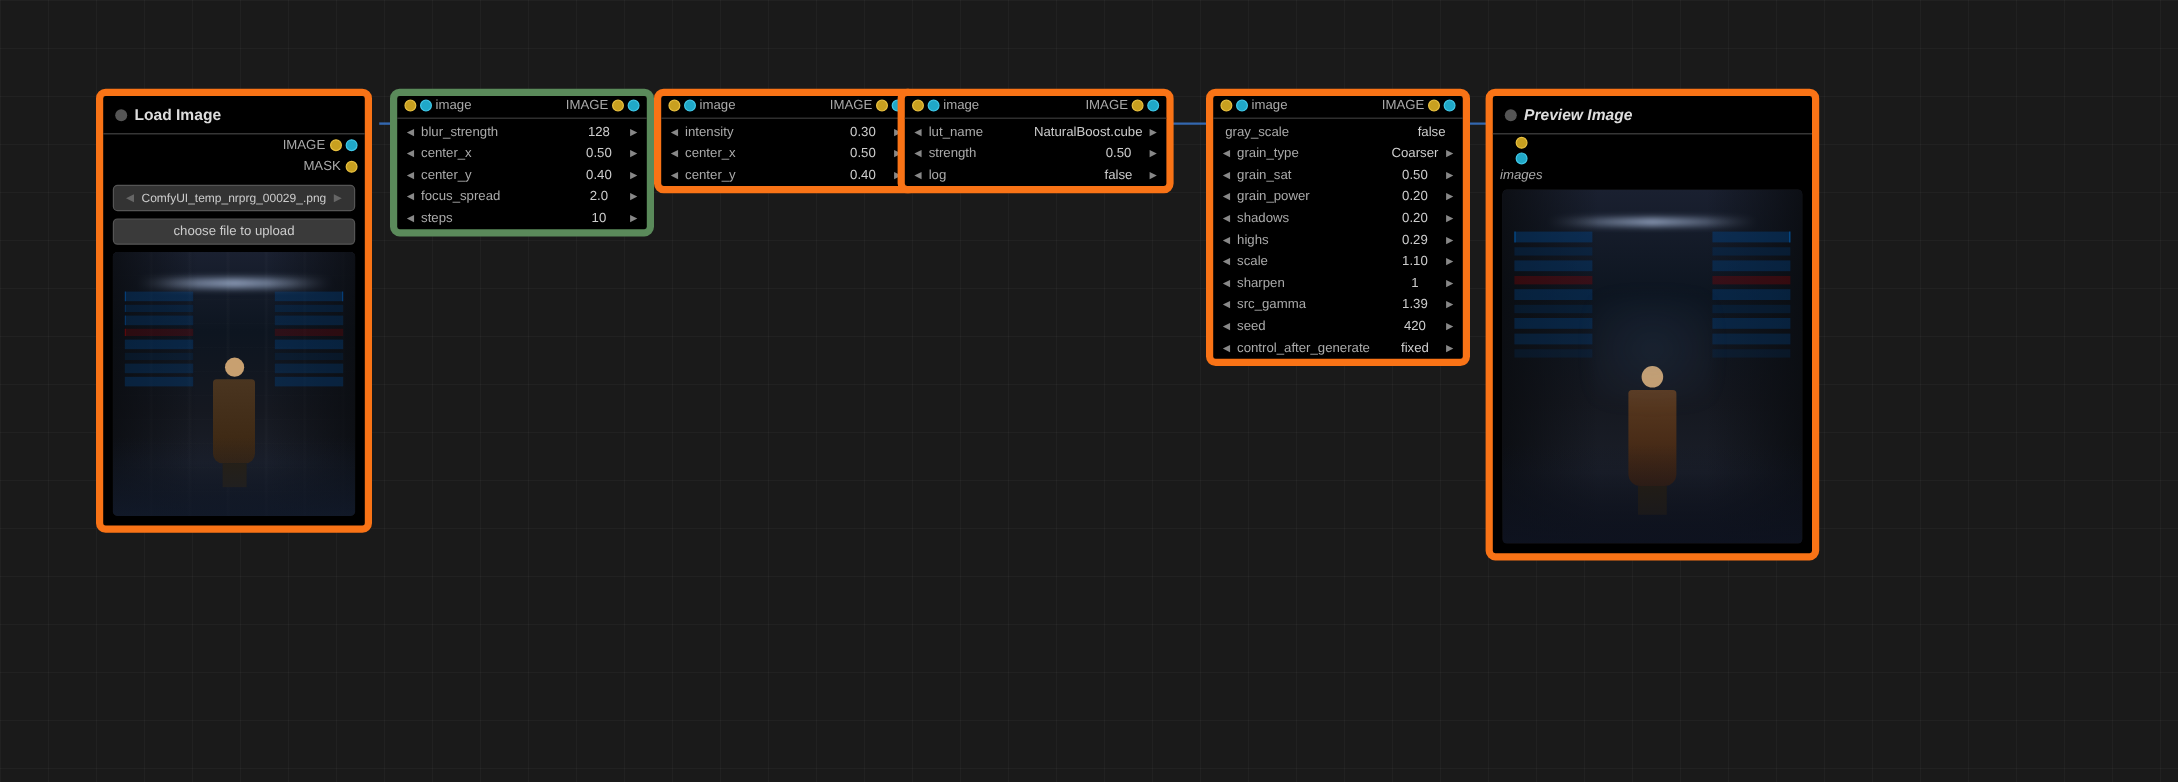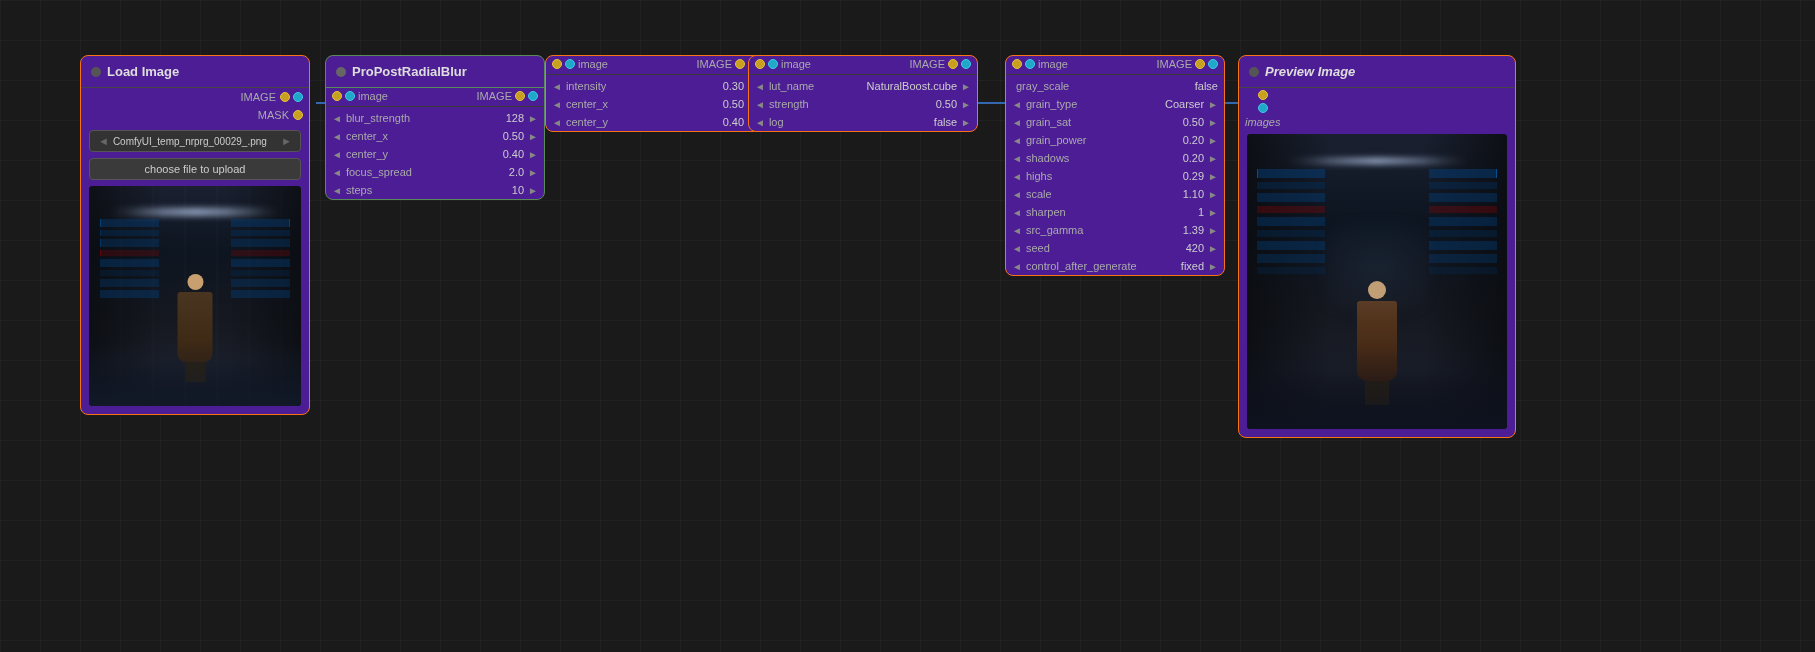--- a/index.html
+++ b/index.html
@@ -20,24 +20,25 @@
 
     .canvas {
       position: absolute;
       top: 0; left: 0;
       width: 100%; height: 100%;
     }
 
     
     .node {
       position: absolute;
-      background: #4c1d95;
-      border: 1px solid #f97316;
+      background: #000000;
+      border: 6px solid #f97316;
       border-radius: 8px;
       min-width: 220px;
+      margin-top: 19px;
     }
 
     .node-header {
       display: flex;
       align-items: center;
       gap: 6px;
       padding: 8px 10px;
       border-bottom: 1px solid #444;
       font-size: 13px;
       font-weight: 600;
@@ -99,21 +100,21 @@
     .param-name {
       flex: 1;
       color: #aaa;
       font-size: 11px;
     }
 
     .param-val {
       color: #ccc;
       font-size: 11px;
       min-width: 40px;
-      text-align: right;
+      text-align: center;
     }
 
     .param-arrow-right {
       color: #888;
       font-size: 10px;
       cursor: pointer;
     }
 
     
     .connections {
@@ -384,24 +385,20 @@
           <div class="figure-coat"></div>
           <div class="figure-legs"></div>
         </div>
 
         <div style="position:absolute;bottom:0;left:0;right:0;height:30%;background:linear-gradient(0deg,rgba(20,30,50,0.7),transparent);"></div>
       </div>
     </div>
   </div>
 
   <div class="node radial-blur-node">
-    <div class="node-header">
-      <div class="node-dot active"></div>
-      <span>ProPostRadialBlur</span>
-    </div>
 
     <div class="port-row">
       <div style="display:flex;align-items:center;gap:3px;">
         <div class="port-connector yellow"></div>
         <div class="port-connector cyan"></div>
         <span class="port-label">image</span>
       </div>
       <div style="display:flex;align-items:center;gap:3px;">
         <span class="port-label">IMAGE</span>
         <div class="port-connector yellow"></div>

